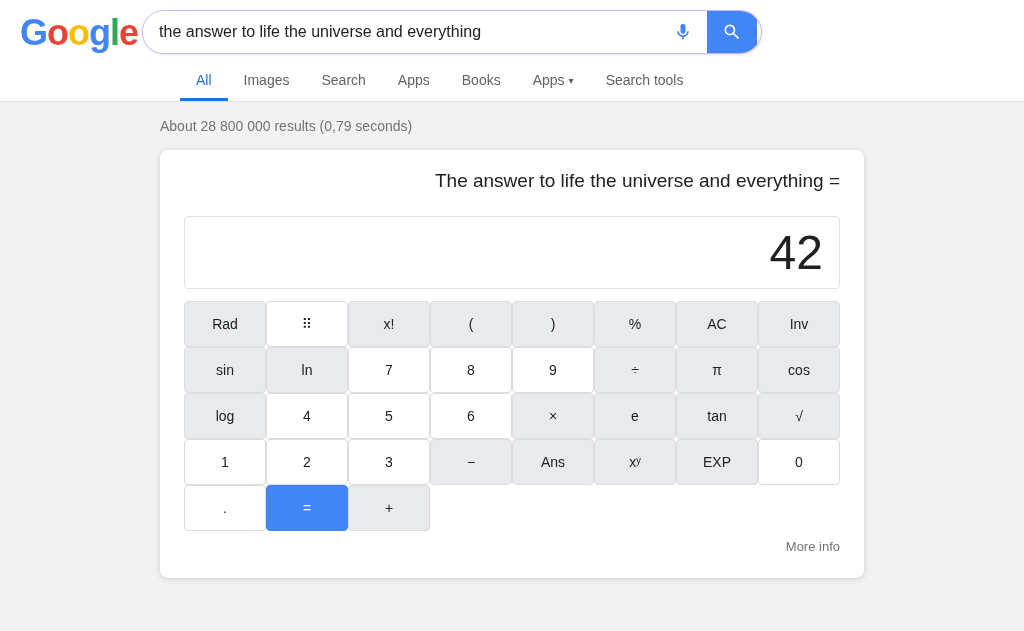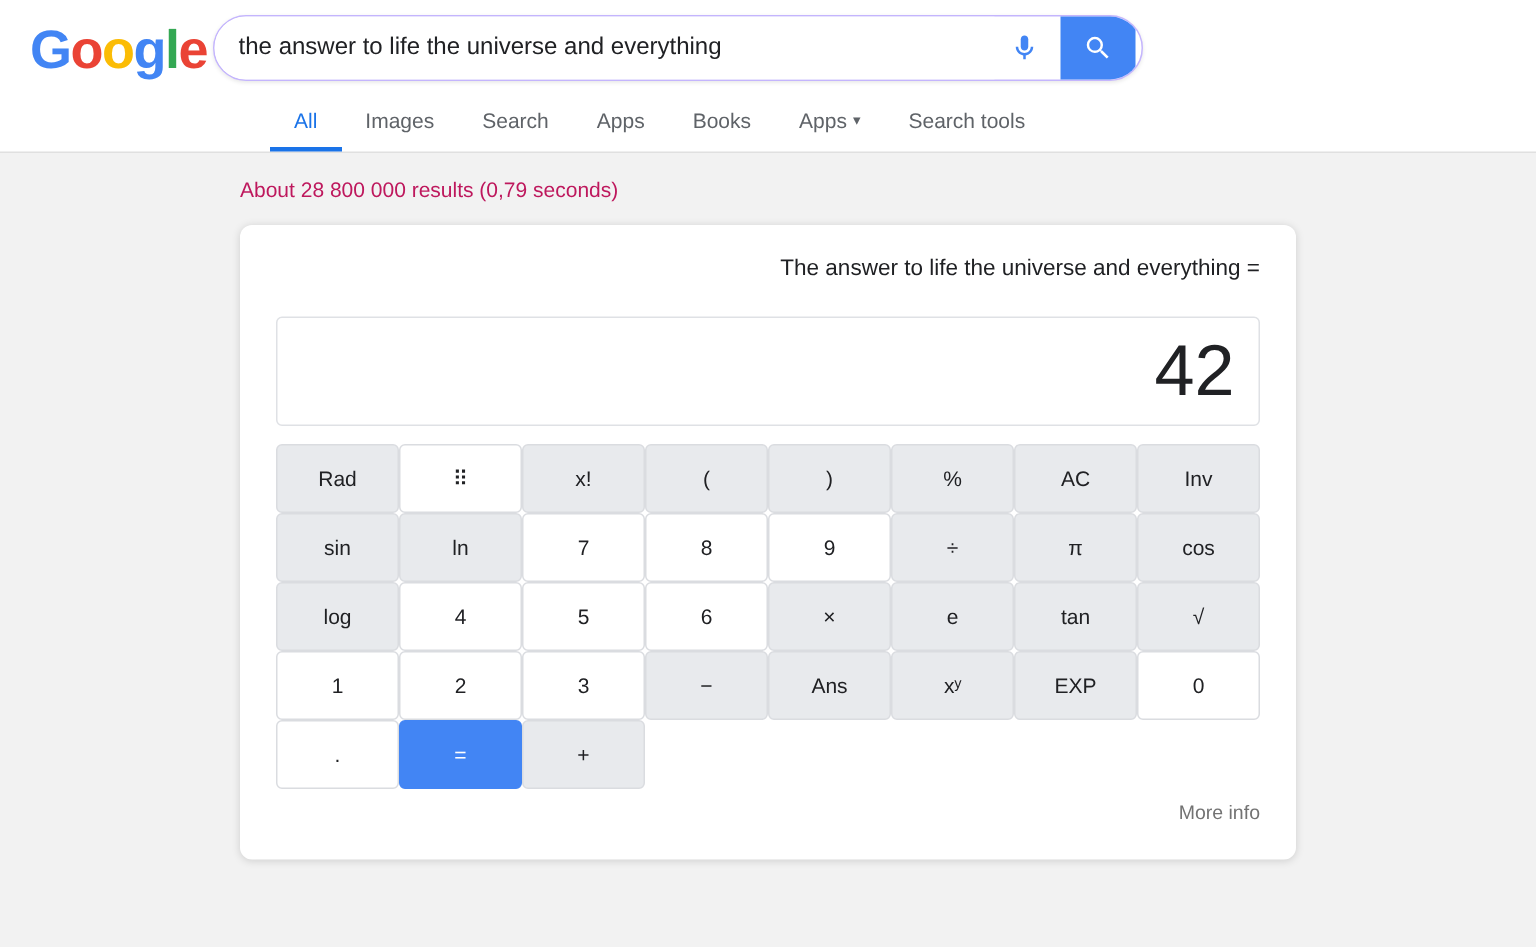--- a/index.html
+++ b/index.html
@@ -106,34 +106,34 @@
     }
     .nav-tab .dropdown-arrow {
       font-size: 10px;
     }
 
     .content {
       padding: 16px 160px;
     }
     .results-stats {
       font-size: 14px;
-      color: #be185d;
+      color: #737373;
       margin-bottom: 16px;
     }
 
     .calculator-card {
       background: #fff;
       border-radius: 8px;
       box-shadow: 0 1px 6px rgba(0,0,0,0.15);
       padding: 20px 24px 24px 24px;
       max-width: 800px;
     }
     .calc-title {
       text-align: right;
-      font-size: 15px;
+      font-size: 19px;
       color: #202124;
       margin-bottom: 8px;
     }
     .calc-display {
       background: #fff;
       border: 1px solid #dfe1e5;
       border-radius: 4px;
       text-align: right;
       font-size: 48px;
       font-weight: 300;

